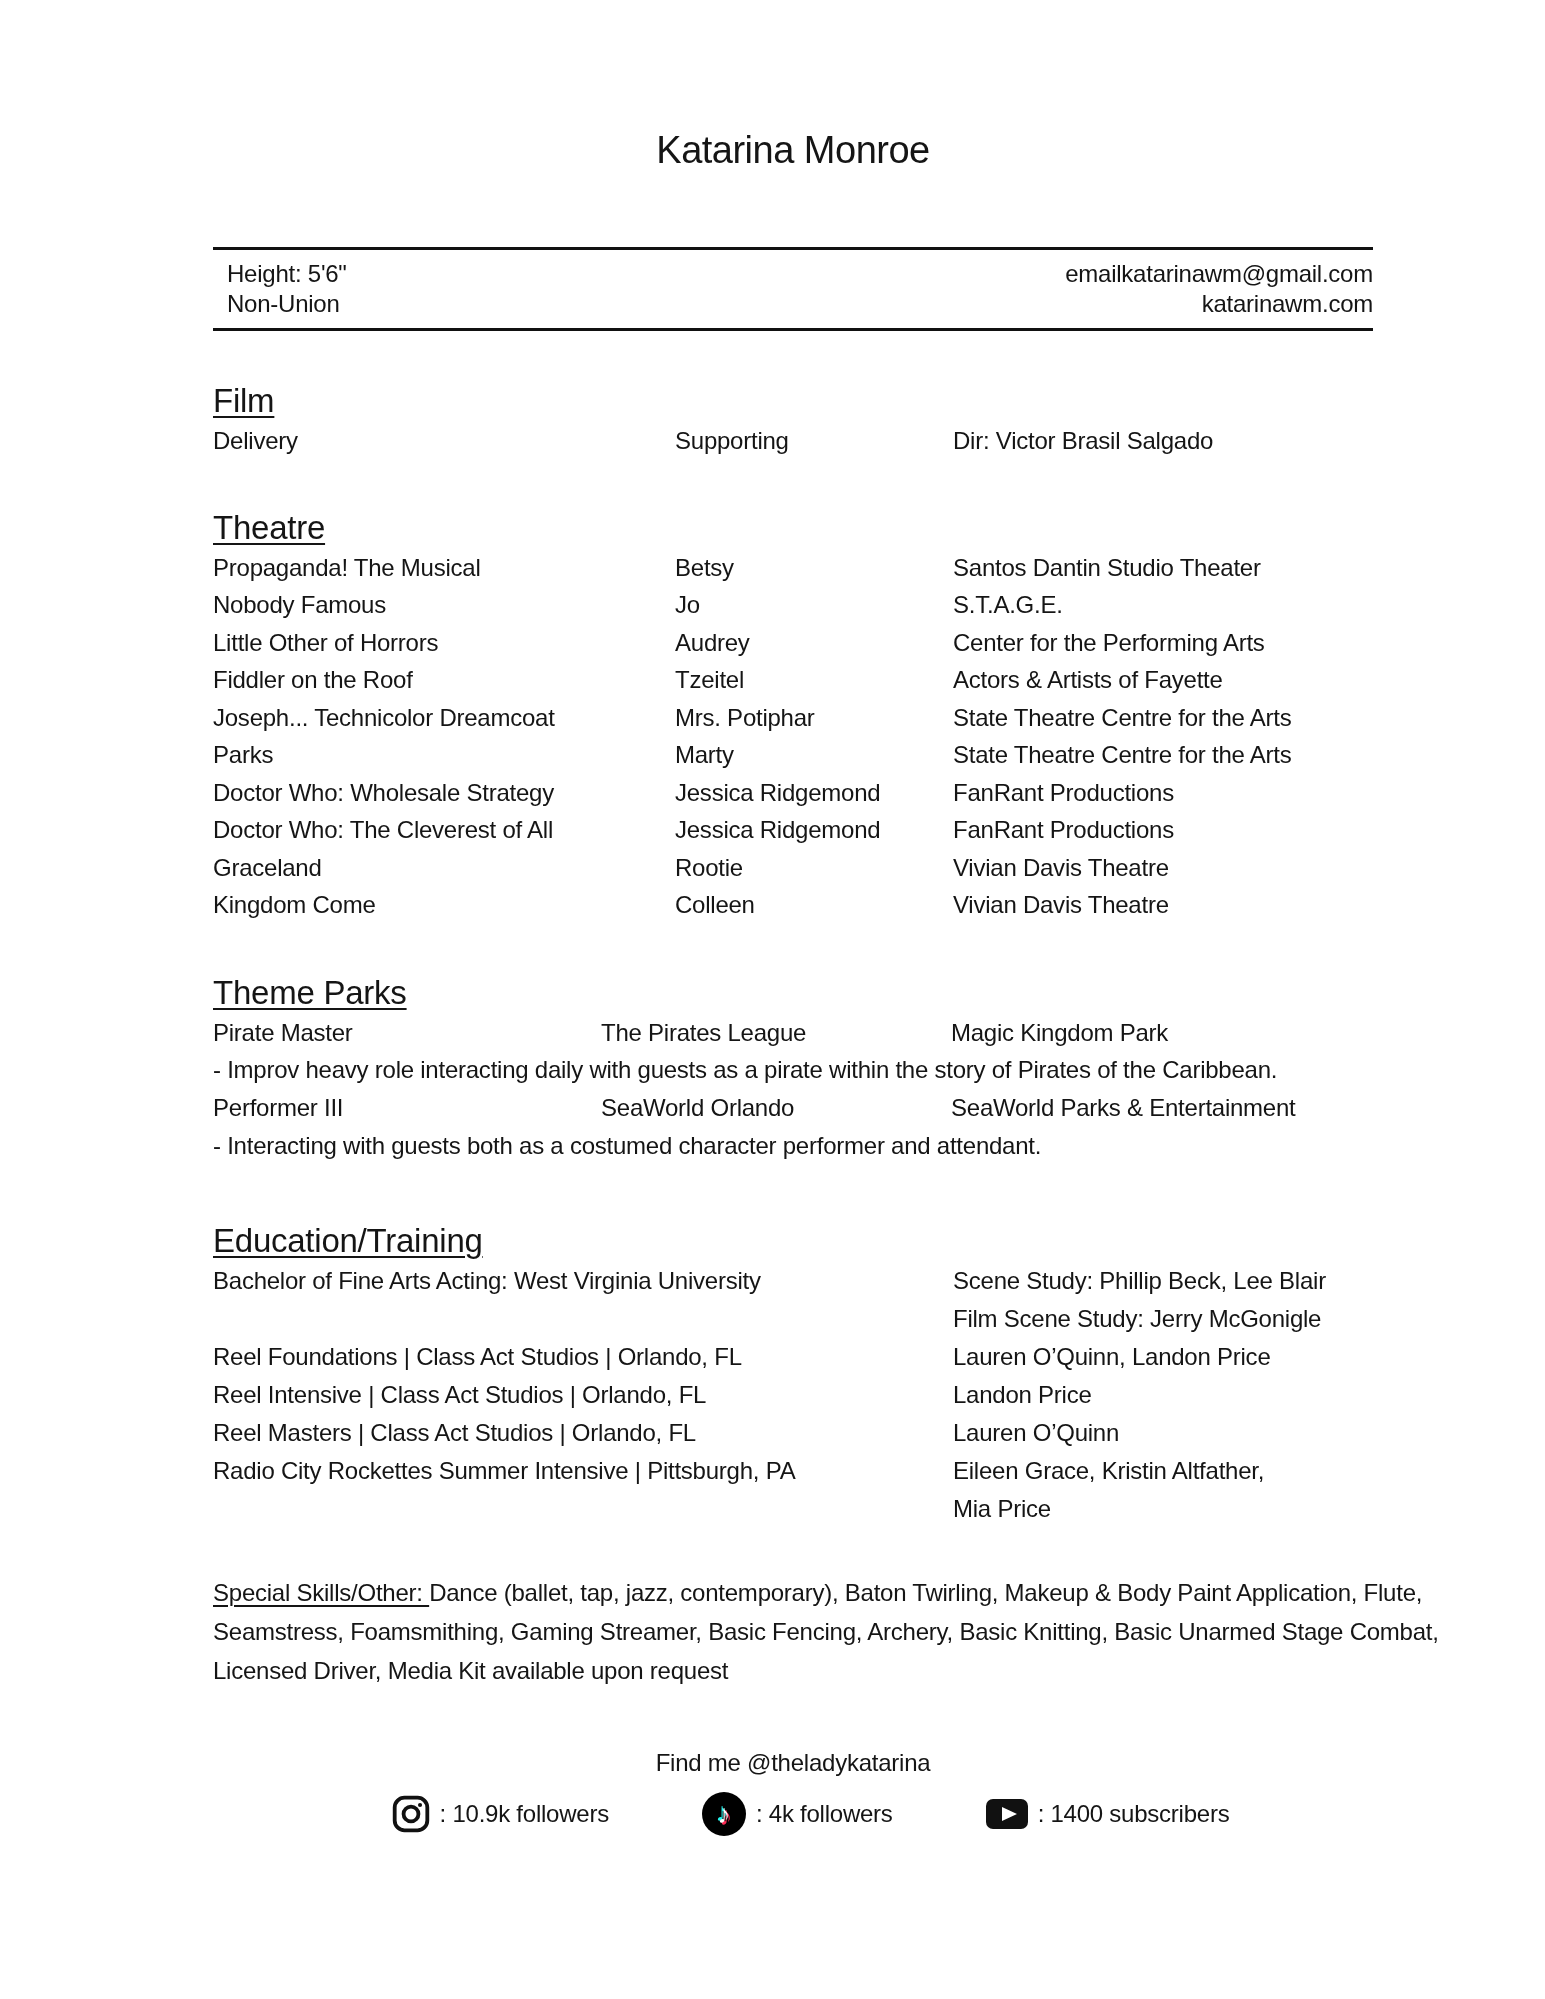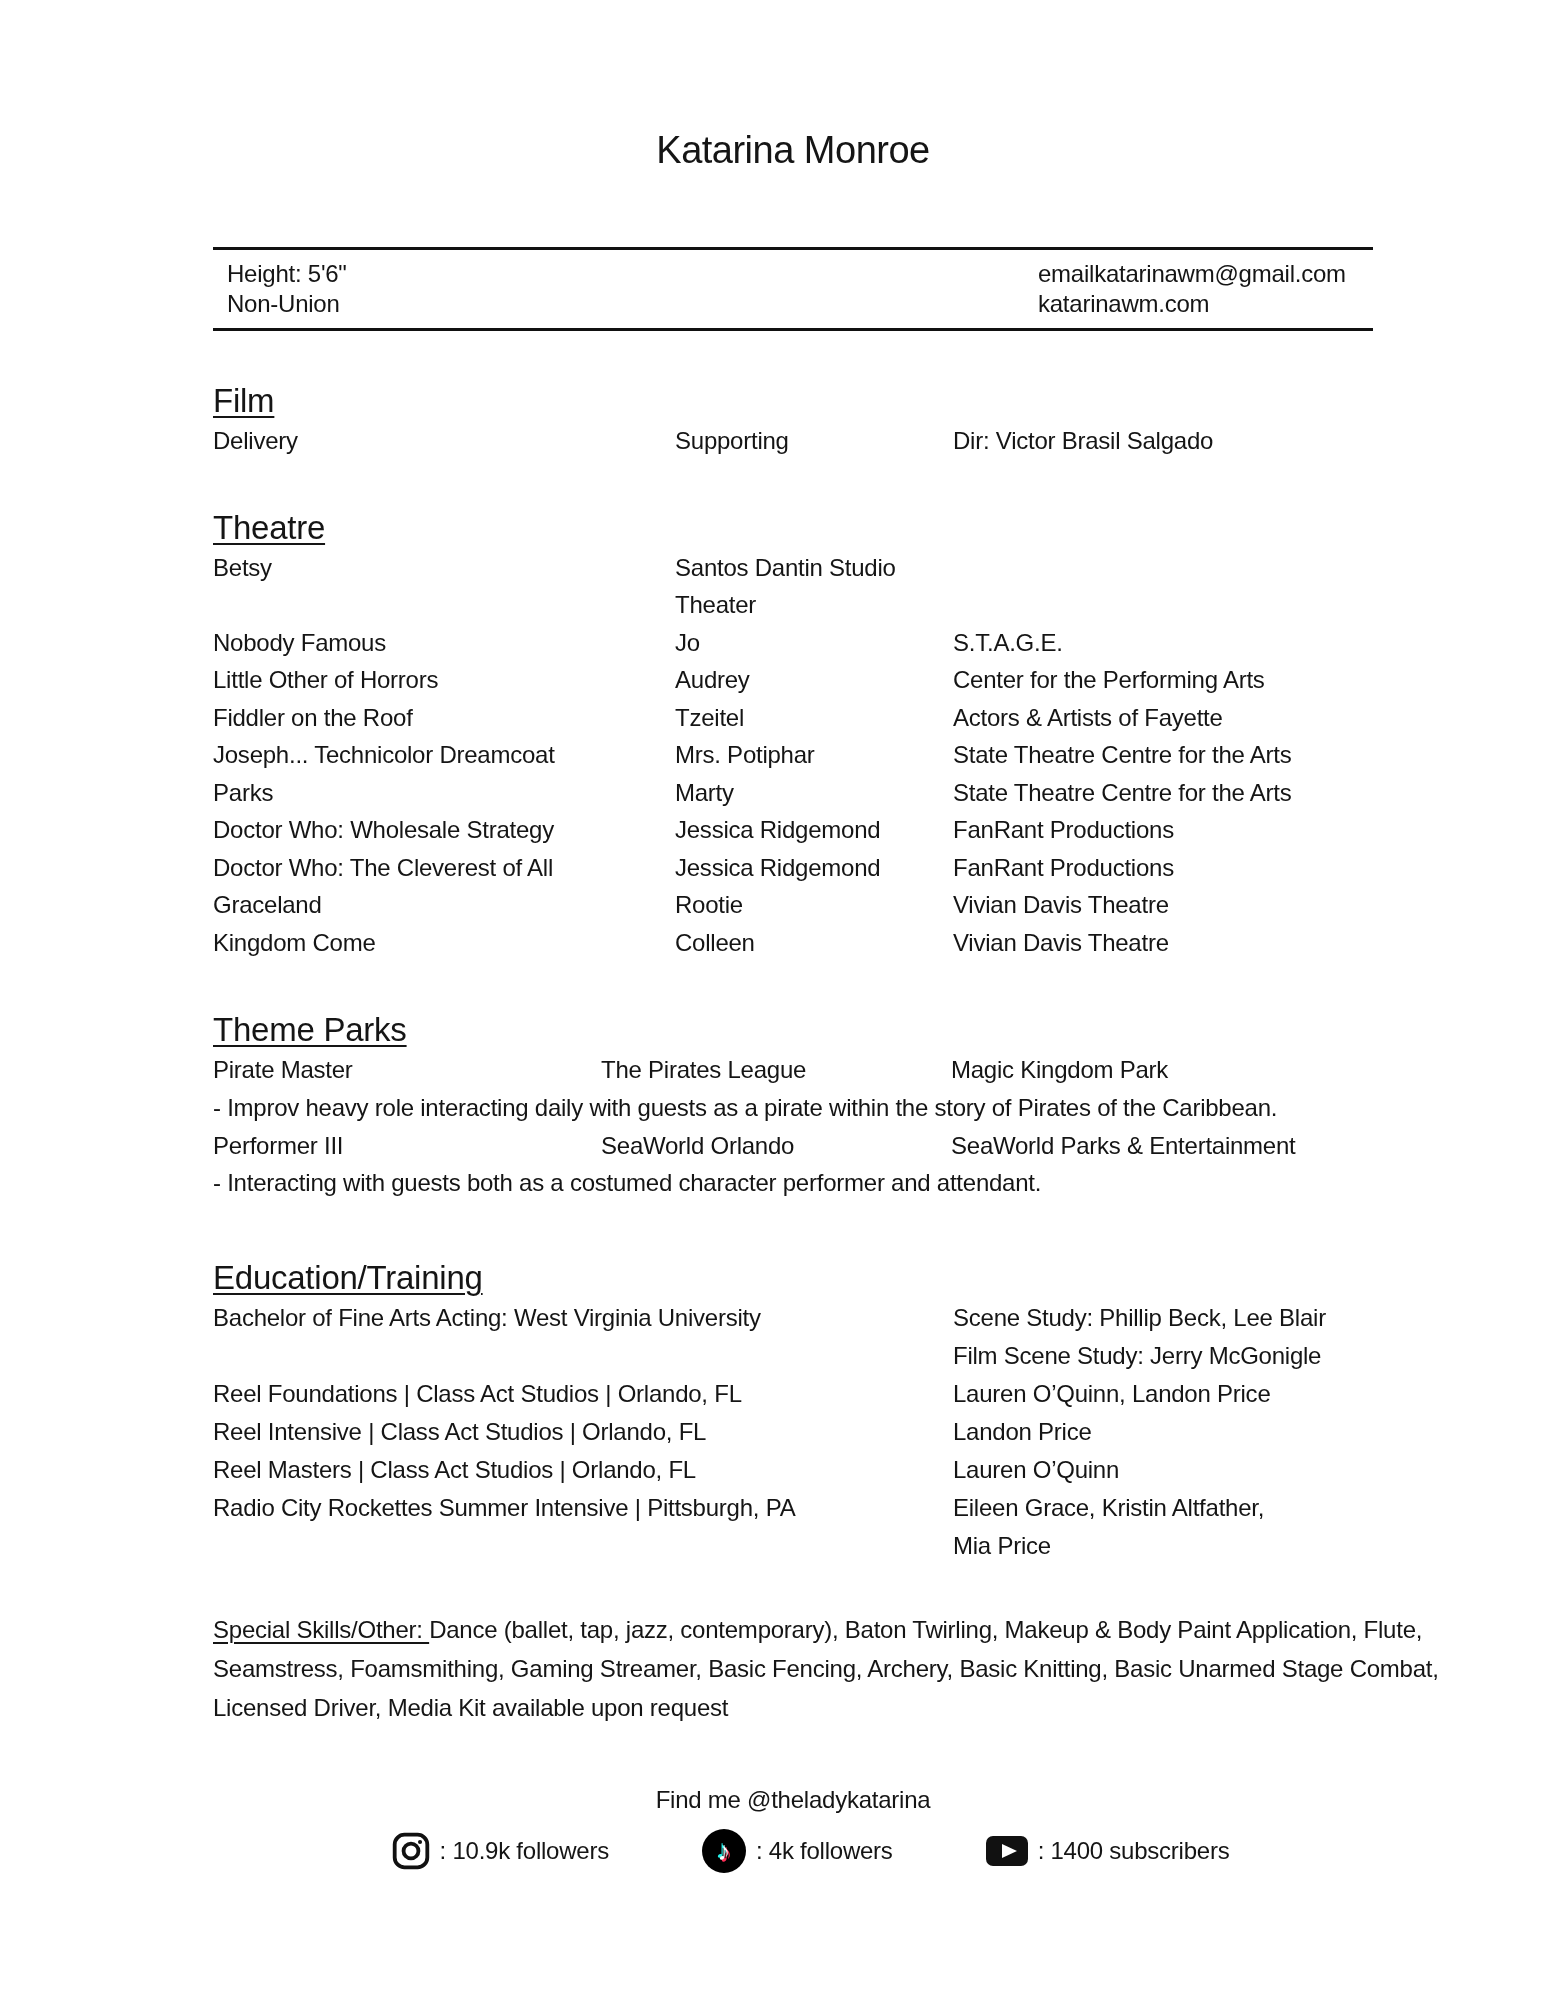--- a/index.html
+++ b/index.html
@@ -12,21 +12,21 @@
   .title {
     margin:0; font-size:38px; font-weight:400; text-align:center;
     line-height:44px; letter-spacing:-0.5px;
   }
   .contact-bar {
     margin-top:75px; border-top:3px solid #111; border-bottom:3px solid #111;
     display:flex; justify-content:space-between;
     padding:9px 0 9px 14px; box-sizing:border-box;
   }
   .contact-col { font-size:24px; line-height:30px; }
-  .contact-right { width:335px; }
+  .contact-right { width:335px;text-align:right; }
   .section-heading {
     font-size:33px; font-weight:400; margin:0; display:inline-block;
     line-height:32px; text-decoration:underline; text-underline-offset:4px;
     text-decoration-thickness:2px;
   }
   .sec-film    { margin-top:54px; }
   .sec-theatre { margin-top:52px; }
   .sec-parks   { margin-top:53px; }
   .sec-edu     { margin-top:60px; }
   .rows { margin-top:5px; }
@@ -90,20 +90,21 @@
         </div>
       </div>
   </section>
 
   <section class="sec-theatre">
     <h2 class="section-heading">Theatre</h2>
     <div class="rows">
 
 
         <div class="row3">
+          <div class="cell">Propaganda! The Musical</div>
           <div class="cell">Betsy</div>
           <div class="cell">Santos Dantin Studio Theater</div>
         </div>
 
         <div class="row3">
           <div class="cell">Nobody Famous</div>
           <div class="cell">Jo</div>
           <div class="cell">S.T.A.G.E.</div>
         </div>
 

